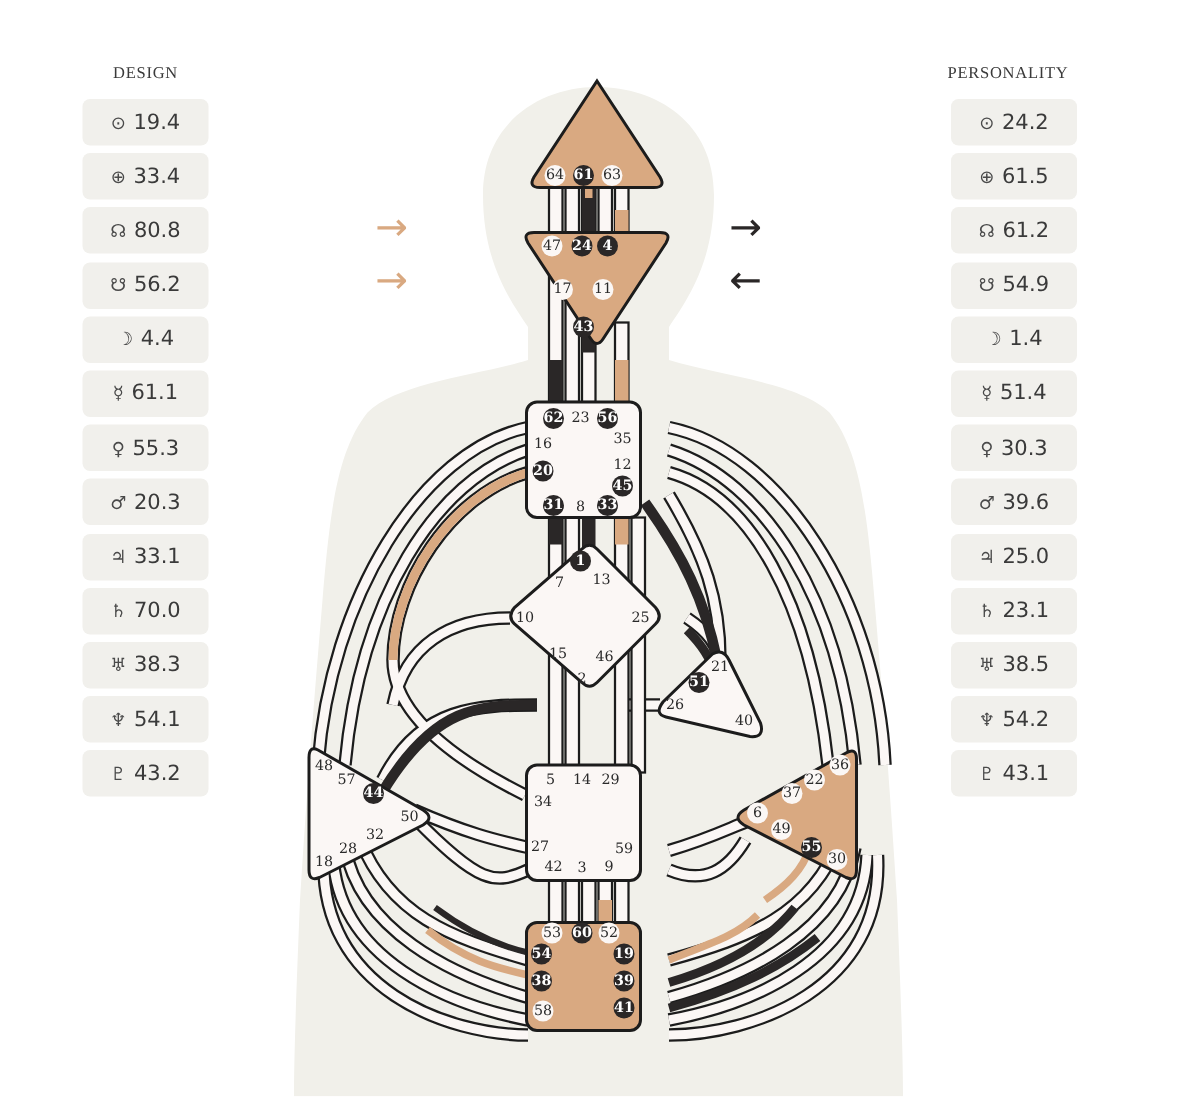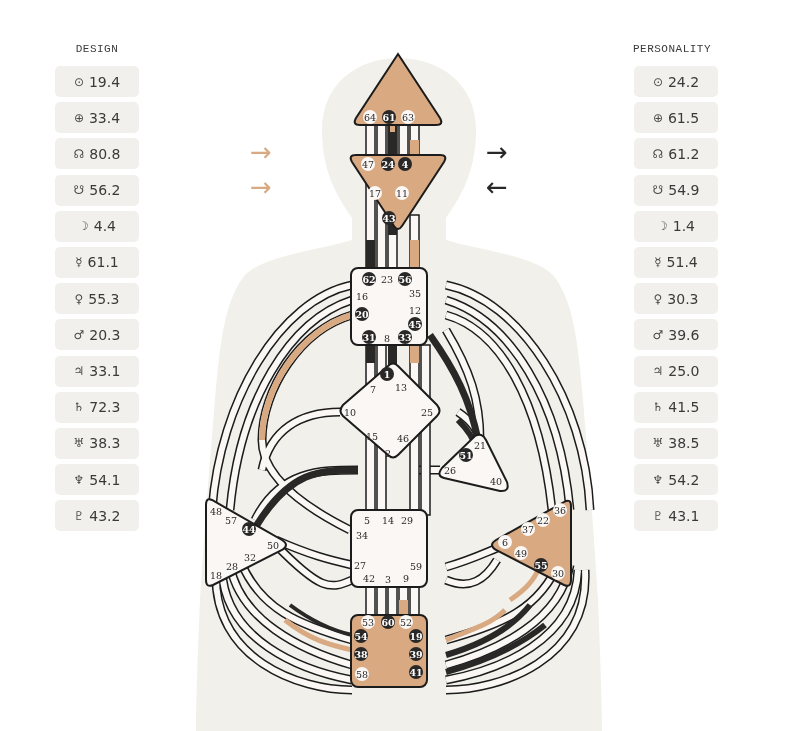--- a/index.html
+++ b/index.html
@@ -1,17 +1,17 @@
 <!DOCTYPE html>
 <html><head>
 <meta charset="utf-8">
 <style>
   html, body { margin:0; padding:0; background:#ffffff; }
   body { width:799px; height:731px; position:relative; overflow:hidden; font-family:"DejaVu Sans", sans-serif; }
-  .col-title { position:absolute; top:43px; font-size:11px; letter-spacing:0.5px; color:#3a3a3a; font-family:Liberation Mono, monospace; text-align:center; }
+  .col-title { position:absolute; top:43px; font-size:11px; letter-spacing:0.5px; color:#3a3a3a; font-family:Liberation Serif, serif; text-align:center; }
   .col { position:absolute; top:66px; width:84px; }
   .pill { height:31px; margin-bottom:5.2px; background:#f1f0ec; border-radius:5px; display:flex; align-items:center; justify-content:center; color:#3a3a3a; font-size:14px; font-family:"DejaVu Sans", sans-serif; }
   .pill .sym { font-size:12px; margin-right:5px; color:#4a4a4a; }
   svg#graph { position:absolute; left:0; top:0; }
   .gtext { font-family:"DejaVu Serif", serif; font-size:9.5px; fill:#2a2a2a; text-anchor:middle; dominant-baseline:central; }
   .gtext-w { font-family:"DejaVu Serif", serif; font-size:9.5px; fill:#ffffff; text-anchor:middle; dominant-baseline:central; font-weight:bold; }
 </style>
 </head>
 <body>
 
@@ -48,21 +48,21 @@
   <div class="pill">
       <span class="sym">♂</span>
       <span>20.3</span>
     </div>
   <div class="pill">
       <span class="sym">♃</span>
       <span>33.1</span>
     </div>
   <div class="pill">
       <span class="sym">♄</span>
-      <span>72.3</span>
+      <span>70.0</span>
     </div>
   <div class="pill">
       <span class="sym">♅</span>
       <span>38.3</span>
     </div>
   <div class="pill">
       <span class="sym">♆</span>
       <span>54.1</span>
     </div>
   <div class="pill">
@@ -104,21 +104,21 @@
   <div class="pill">
       <span class="sym">♂</span>
       <span>39.6</span>
     </div>
   <div class="pill">
       <span class="sym">♃</span>
       <span>25.0</span>
     </div>
   <div class="pill">
       <span class="sym">♄</span>
-      <span>41.5</span>
+      <span>23.1</span>
     </div>
   <div class="pill">
       <span class="sym">♅</span>
       <span>38.5</span>
     </div>
   <div class="pill">
       <span class="sym">♆</span>
       <span>54.2</span>
     </div>
   <div class="pill">

